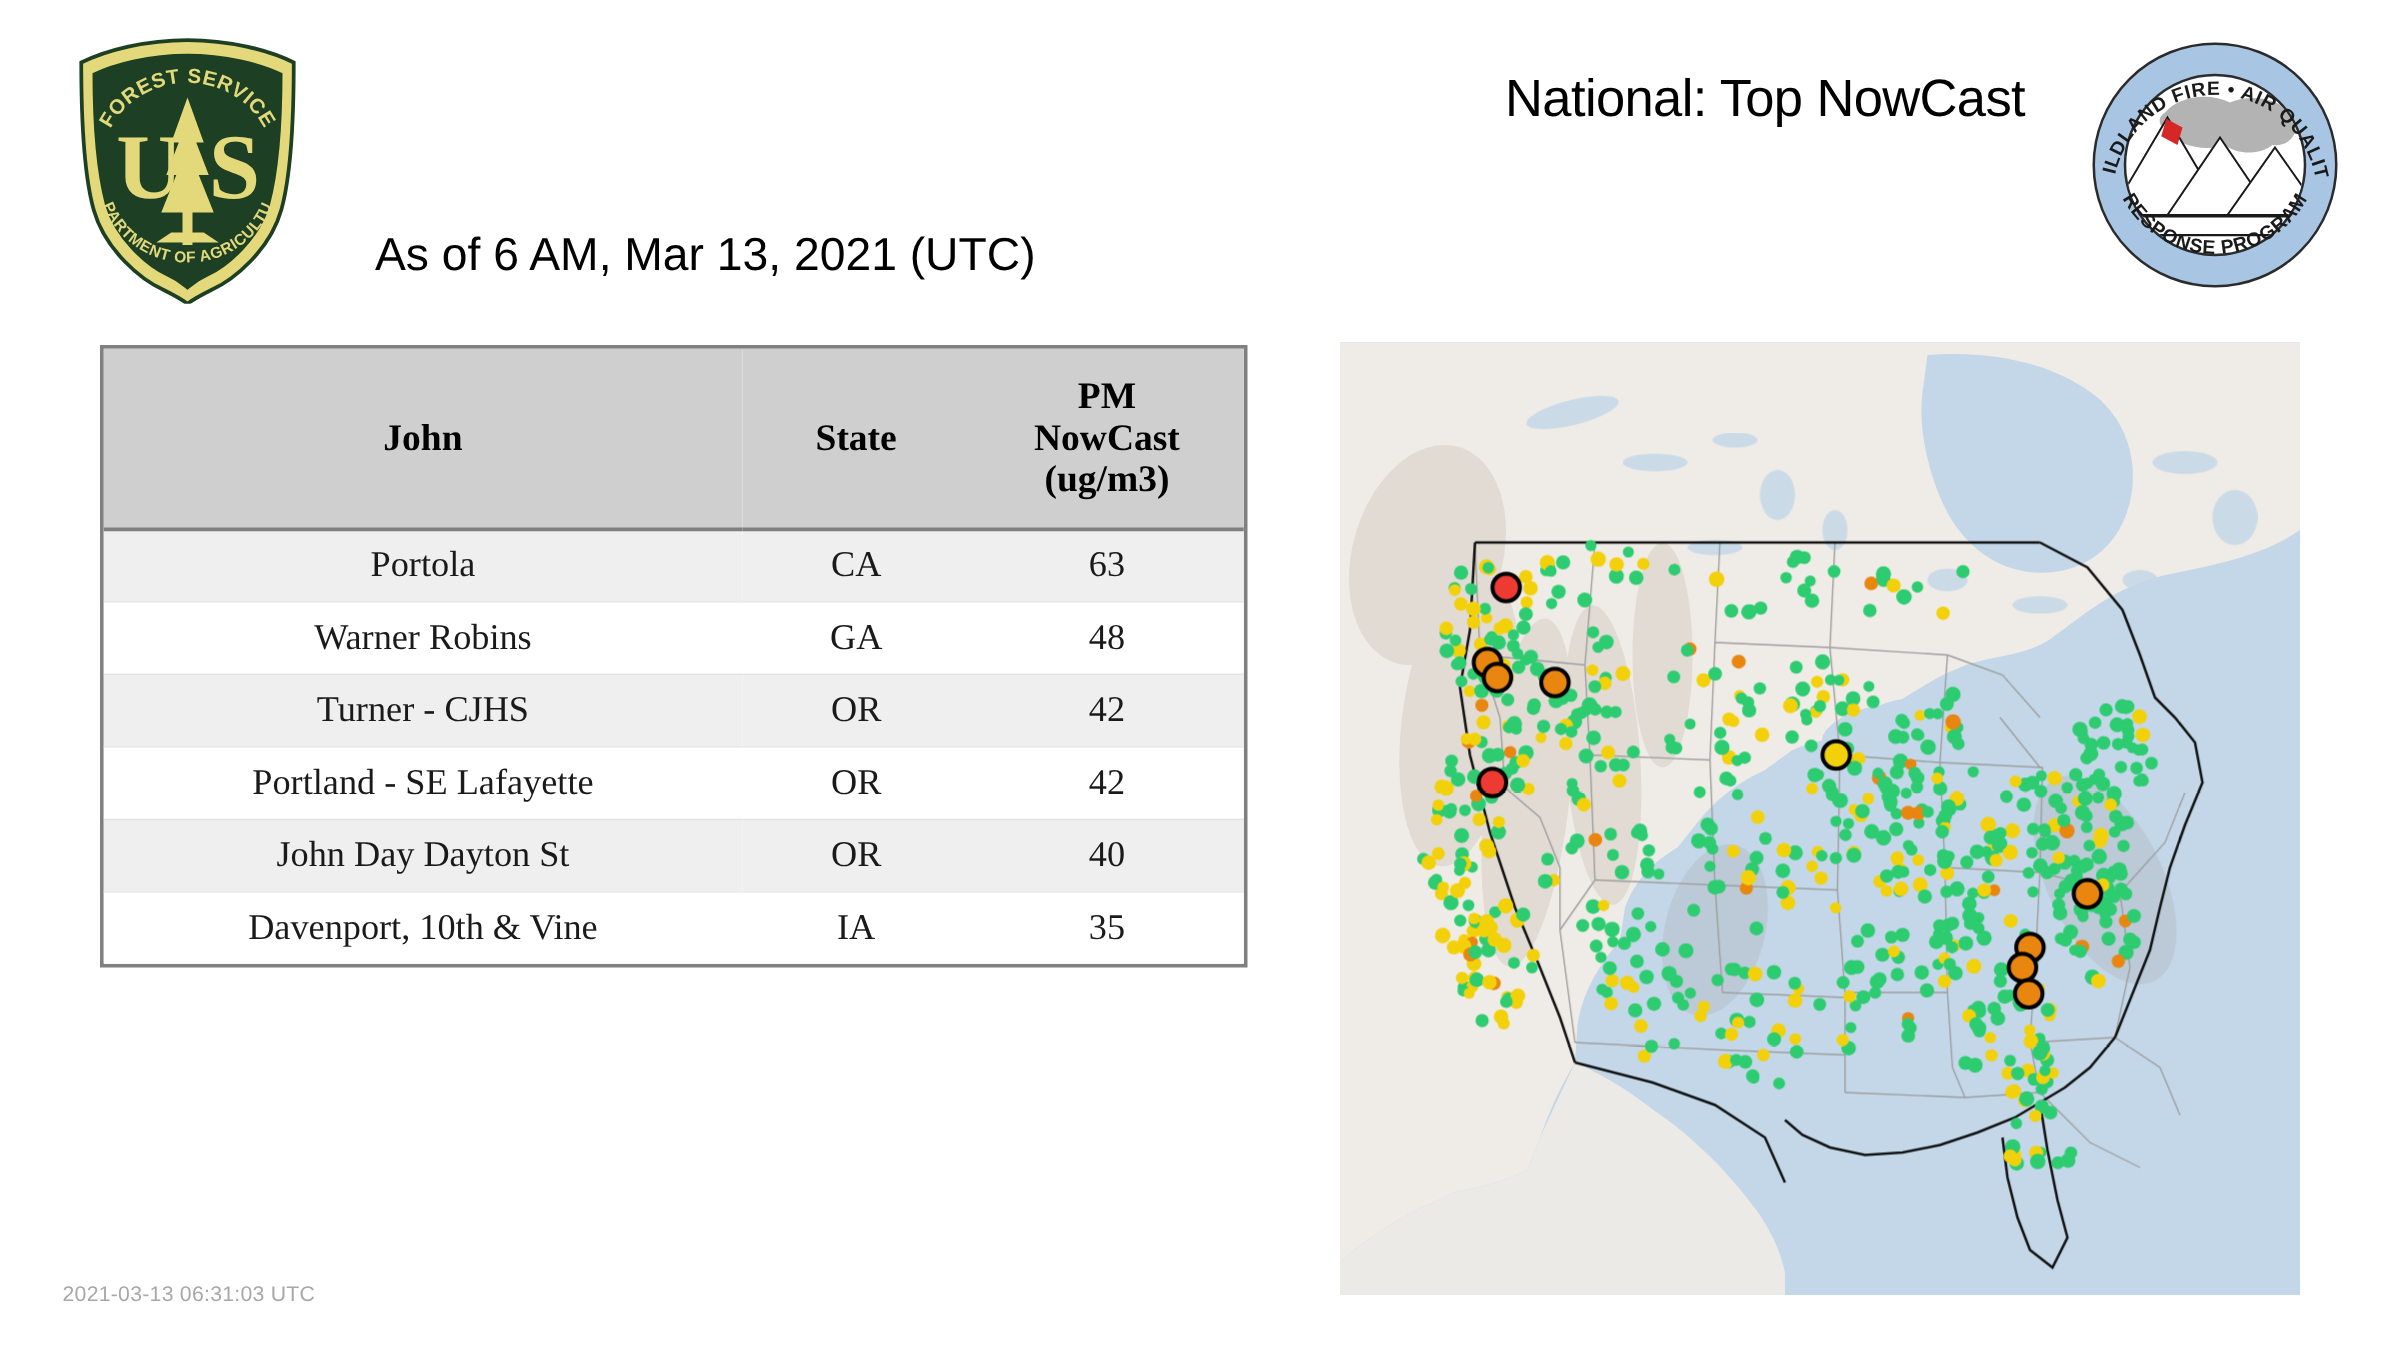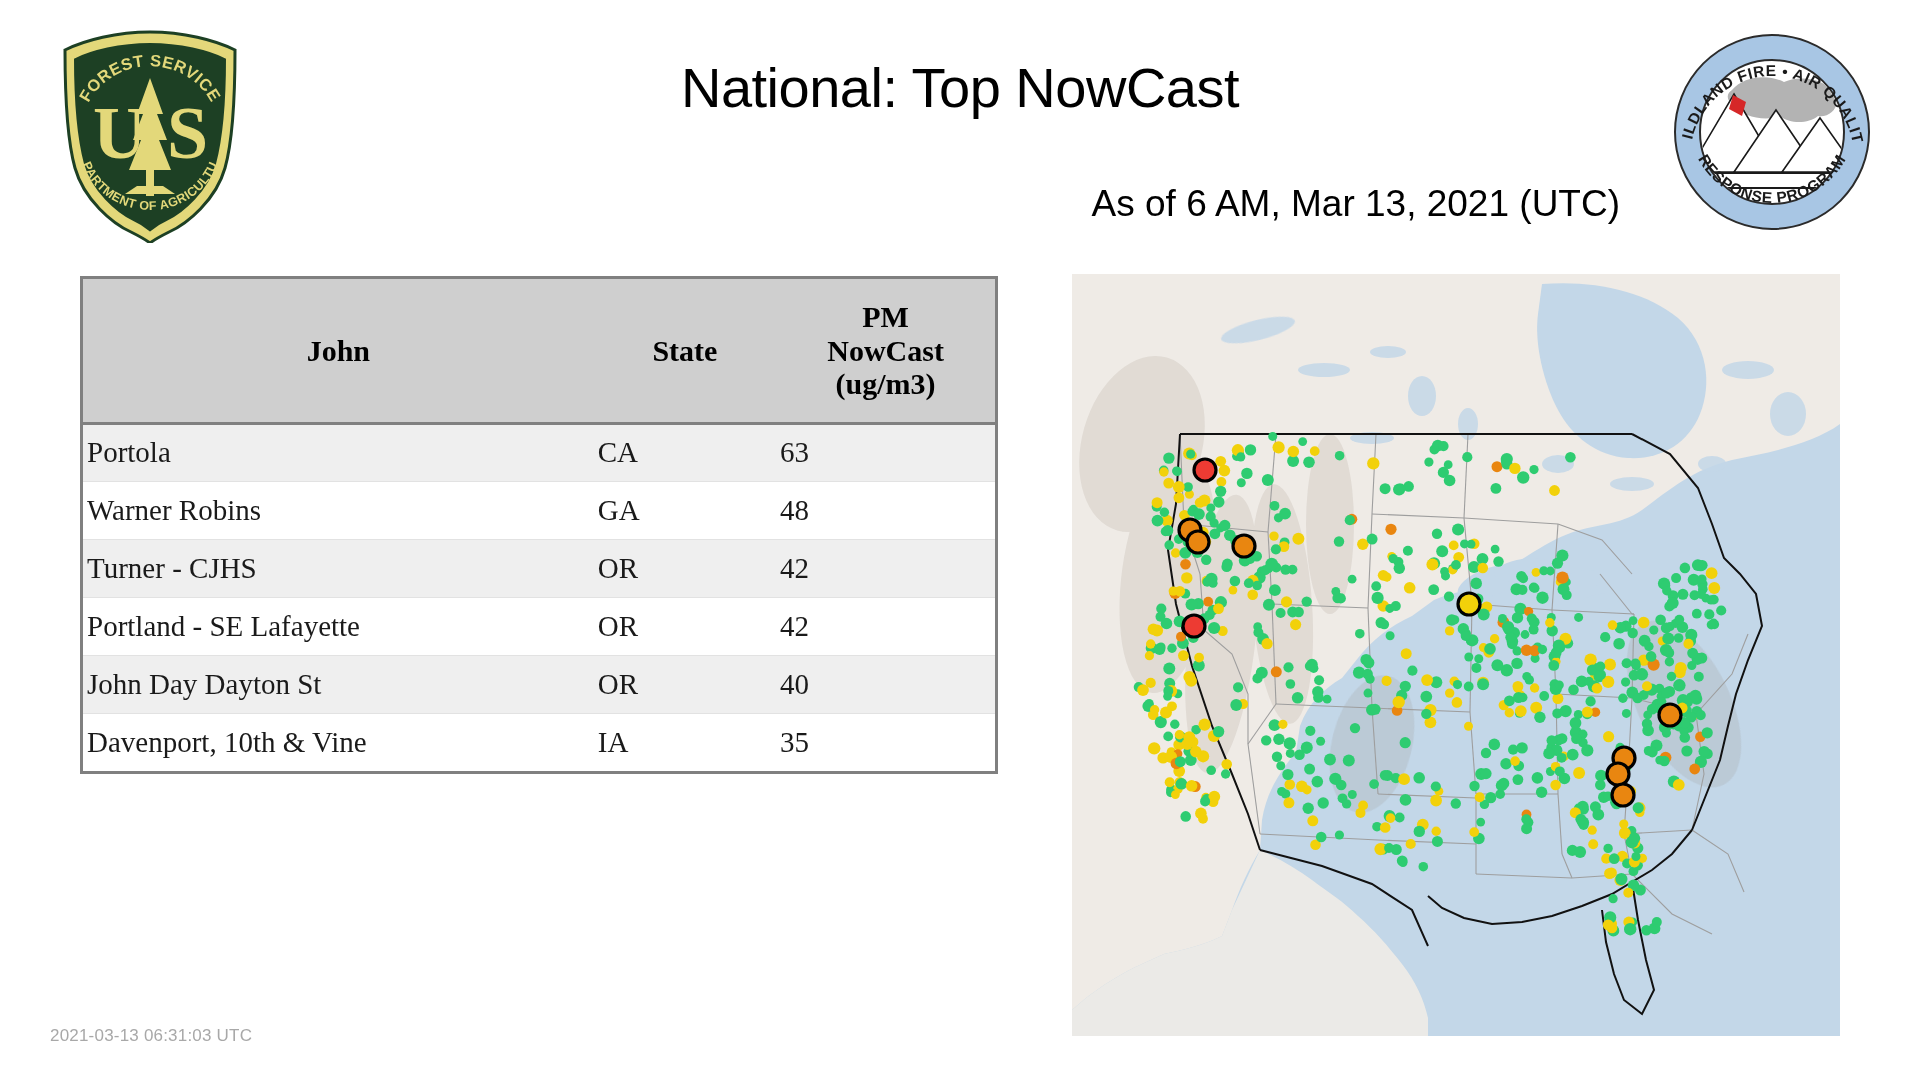--- a/index.html
+++ b/index.html
@@ -28,34 +28,34 @@
     left: 1672px;
     top: 32px;
     width: 200px;
     height: 200px;
   }
   #page-title {
     position: absolute;
     left: 300px;
     top: 55px;
     width: 1320px;
-    text-align: center;
+    text-align: right;
     font-family: "Liberation Sans", sans-serif;
-    font-size: 56px;
+    font-size: 42px;
     font-weight: 400;
     color: #000000;
     letter-spacing: -0.5px;
     white-space: nowrap;
   }
   #page-subtitle {
     position: absolute;
     left: 300px;
     top: 183px;
     width: 1320px;
-    text-align: right;
+    text-align: left;
     font-family: "Liberation Sans", sans-serif;
     font-size: 37px;
     font-weight: 400;
     color: #000000;
     white-space: nowrap;
   }
 
   
   #data-table-wrap {
     position: absolute;
@@ -85,20 +85,21 @@
     padding: 21px 4px;
     height: 118px;
     box-sizing: border-box;
     border-bottom: 3px solid #808080;
     line-height: 1.12;
   }
   table.aqi-table tbody td {
     font-family: "Liberation Serif", serif;
     font-size: 29px;
     color: #1a1a1a;
+    text-align: center;
     vertical-align: middle;
     height: 58px;
     padding: 0 4px;
     box-sizing: border-box;
     border-bottom: 1px solid #e2e2e2;
     white-space: nowrap;
   }
   table.aqi-table tbody tr:nth-child(odd) { background: #efefef; }
   table.aqi-table tbody tr:nth-child(even) { background: #ffffff; }
   table.aqi-table tbody tr:last-child td { border-bottom: none; }

